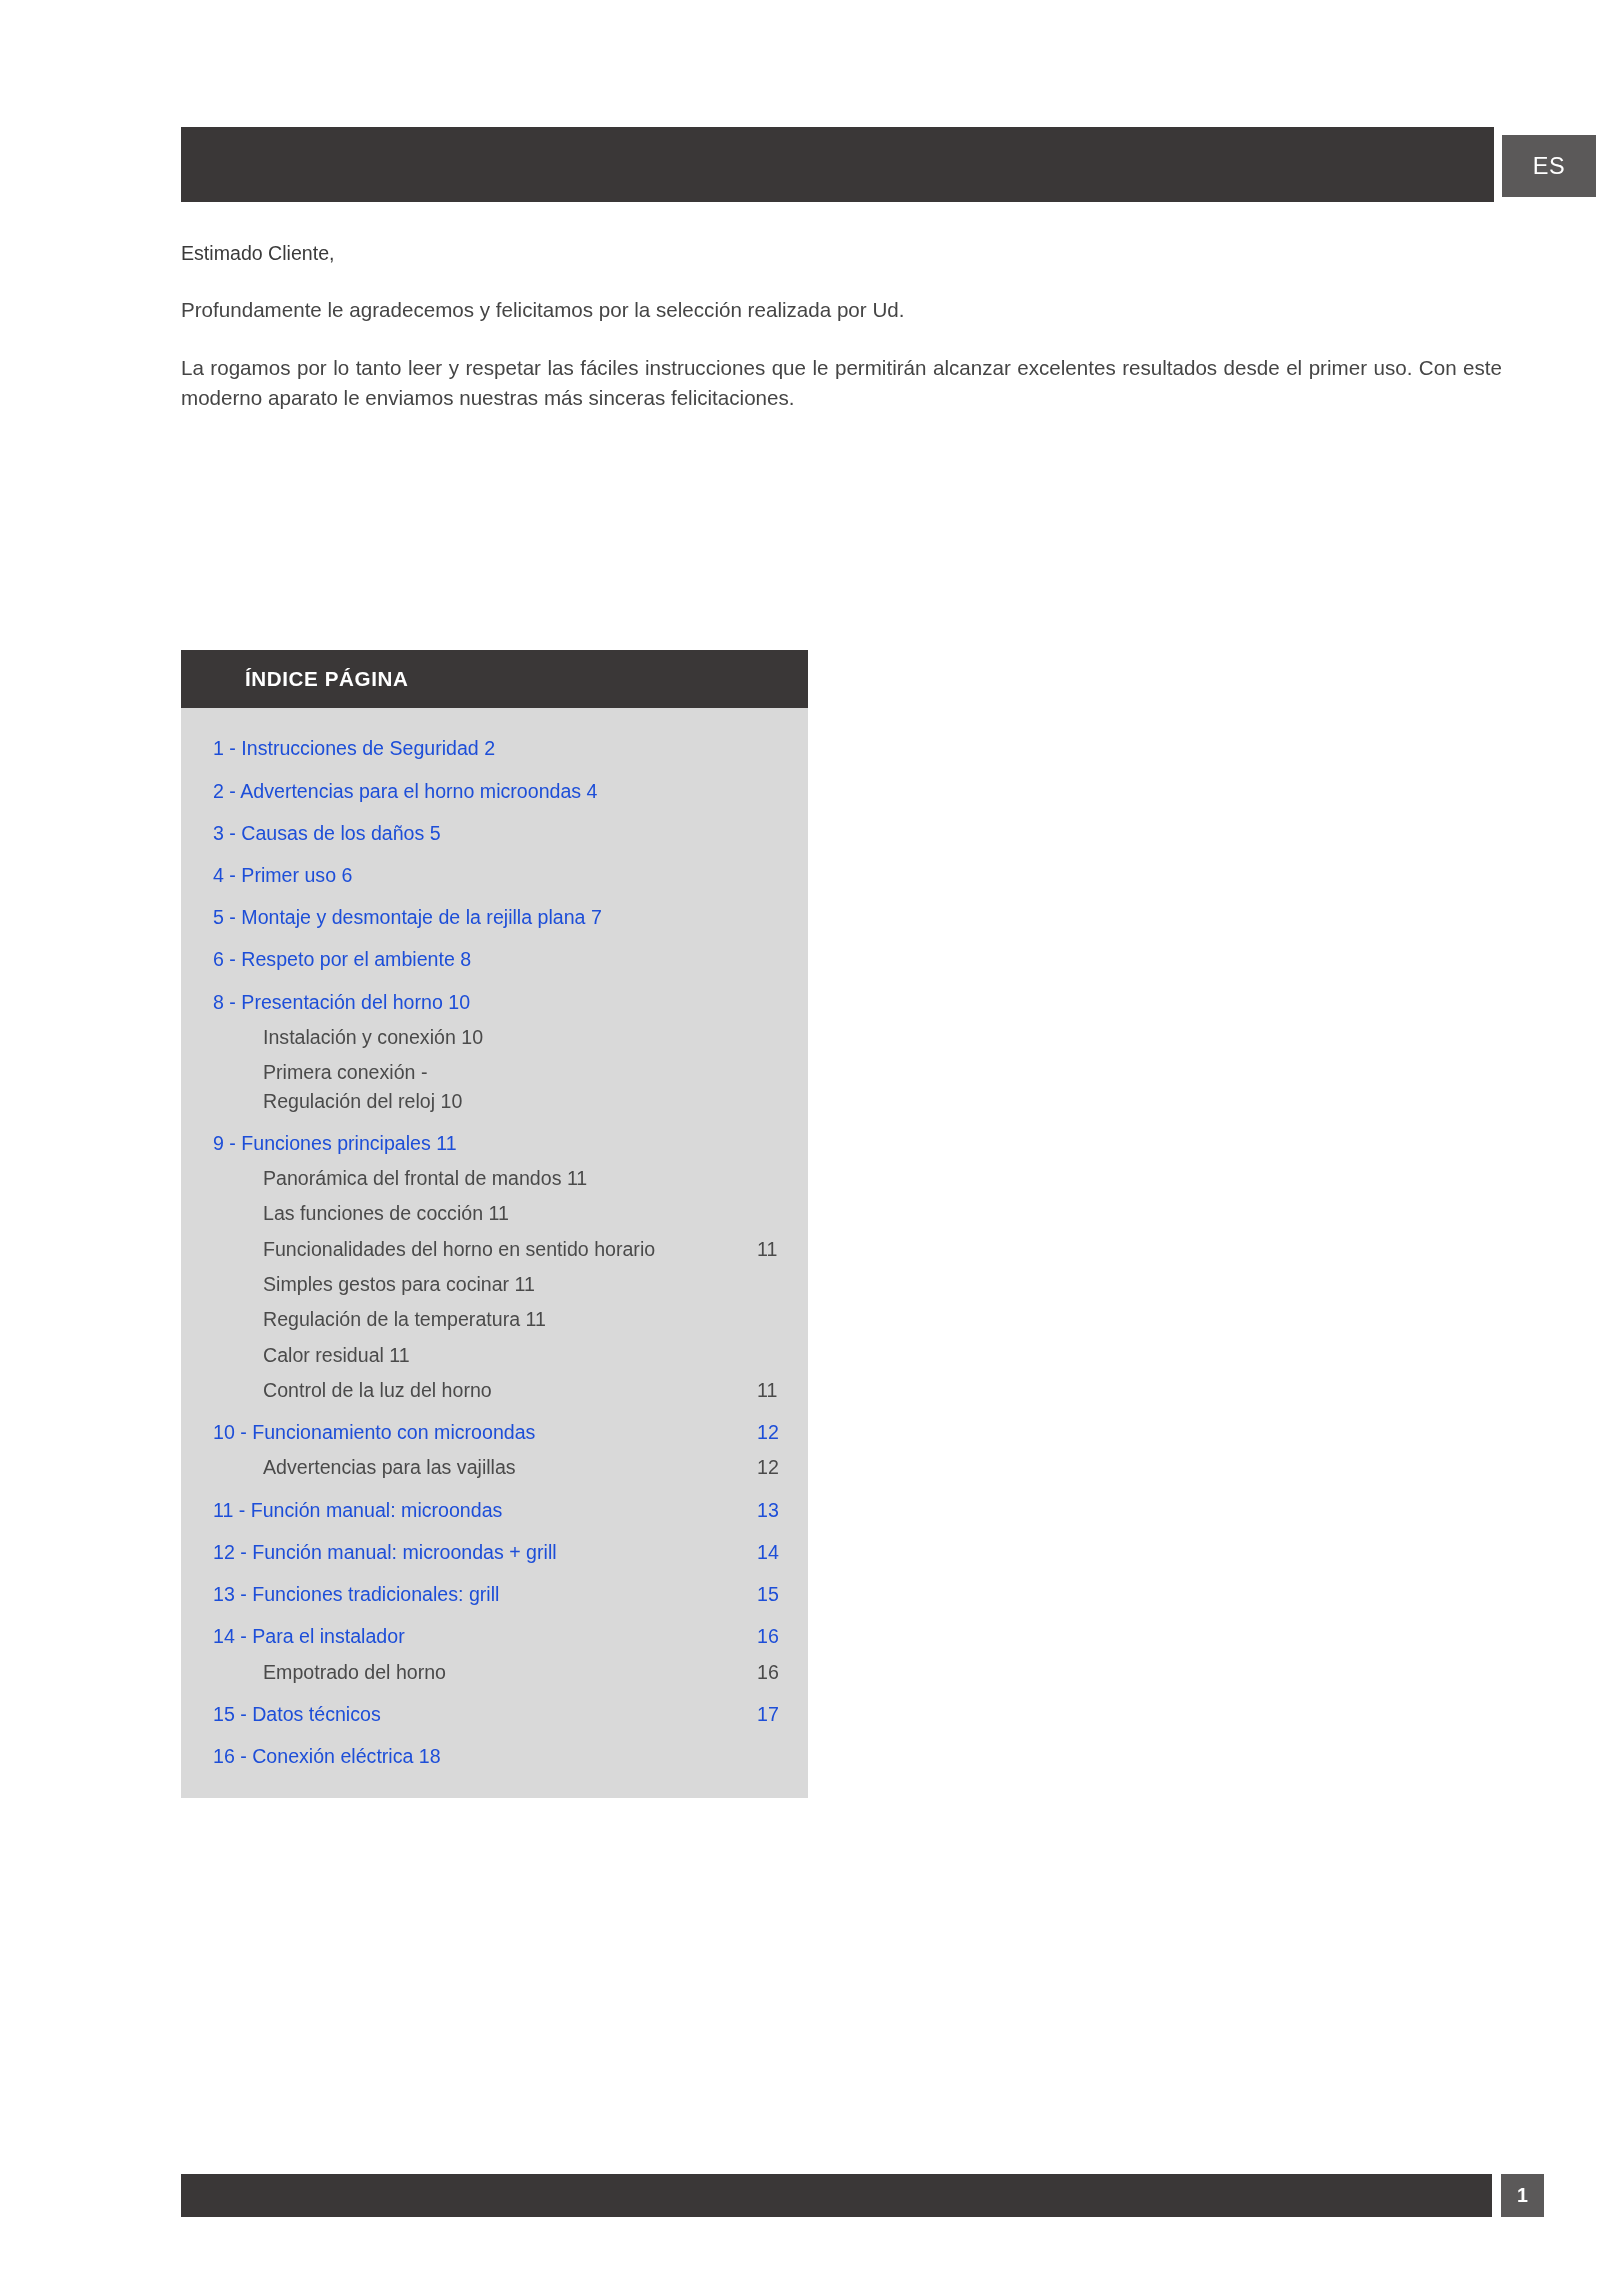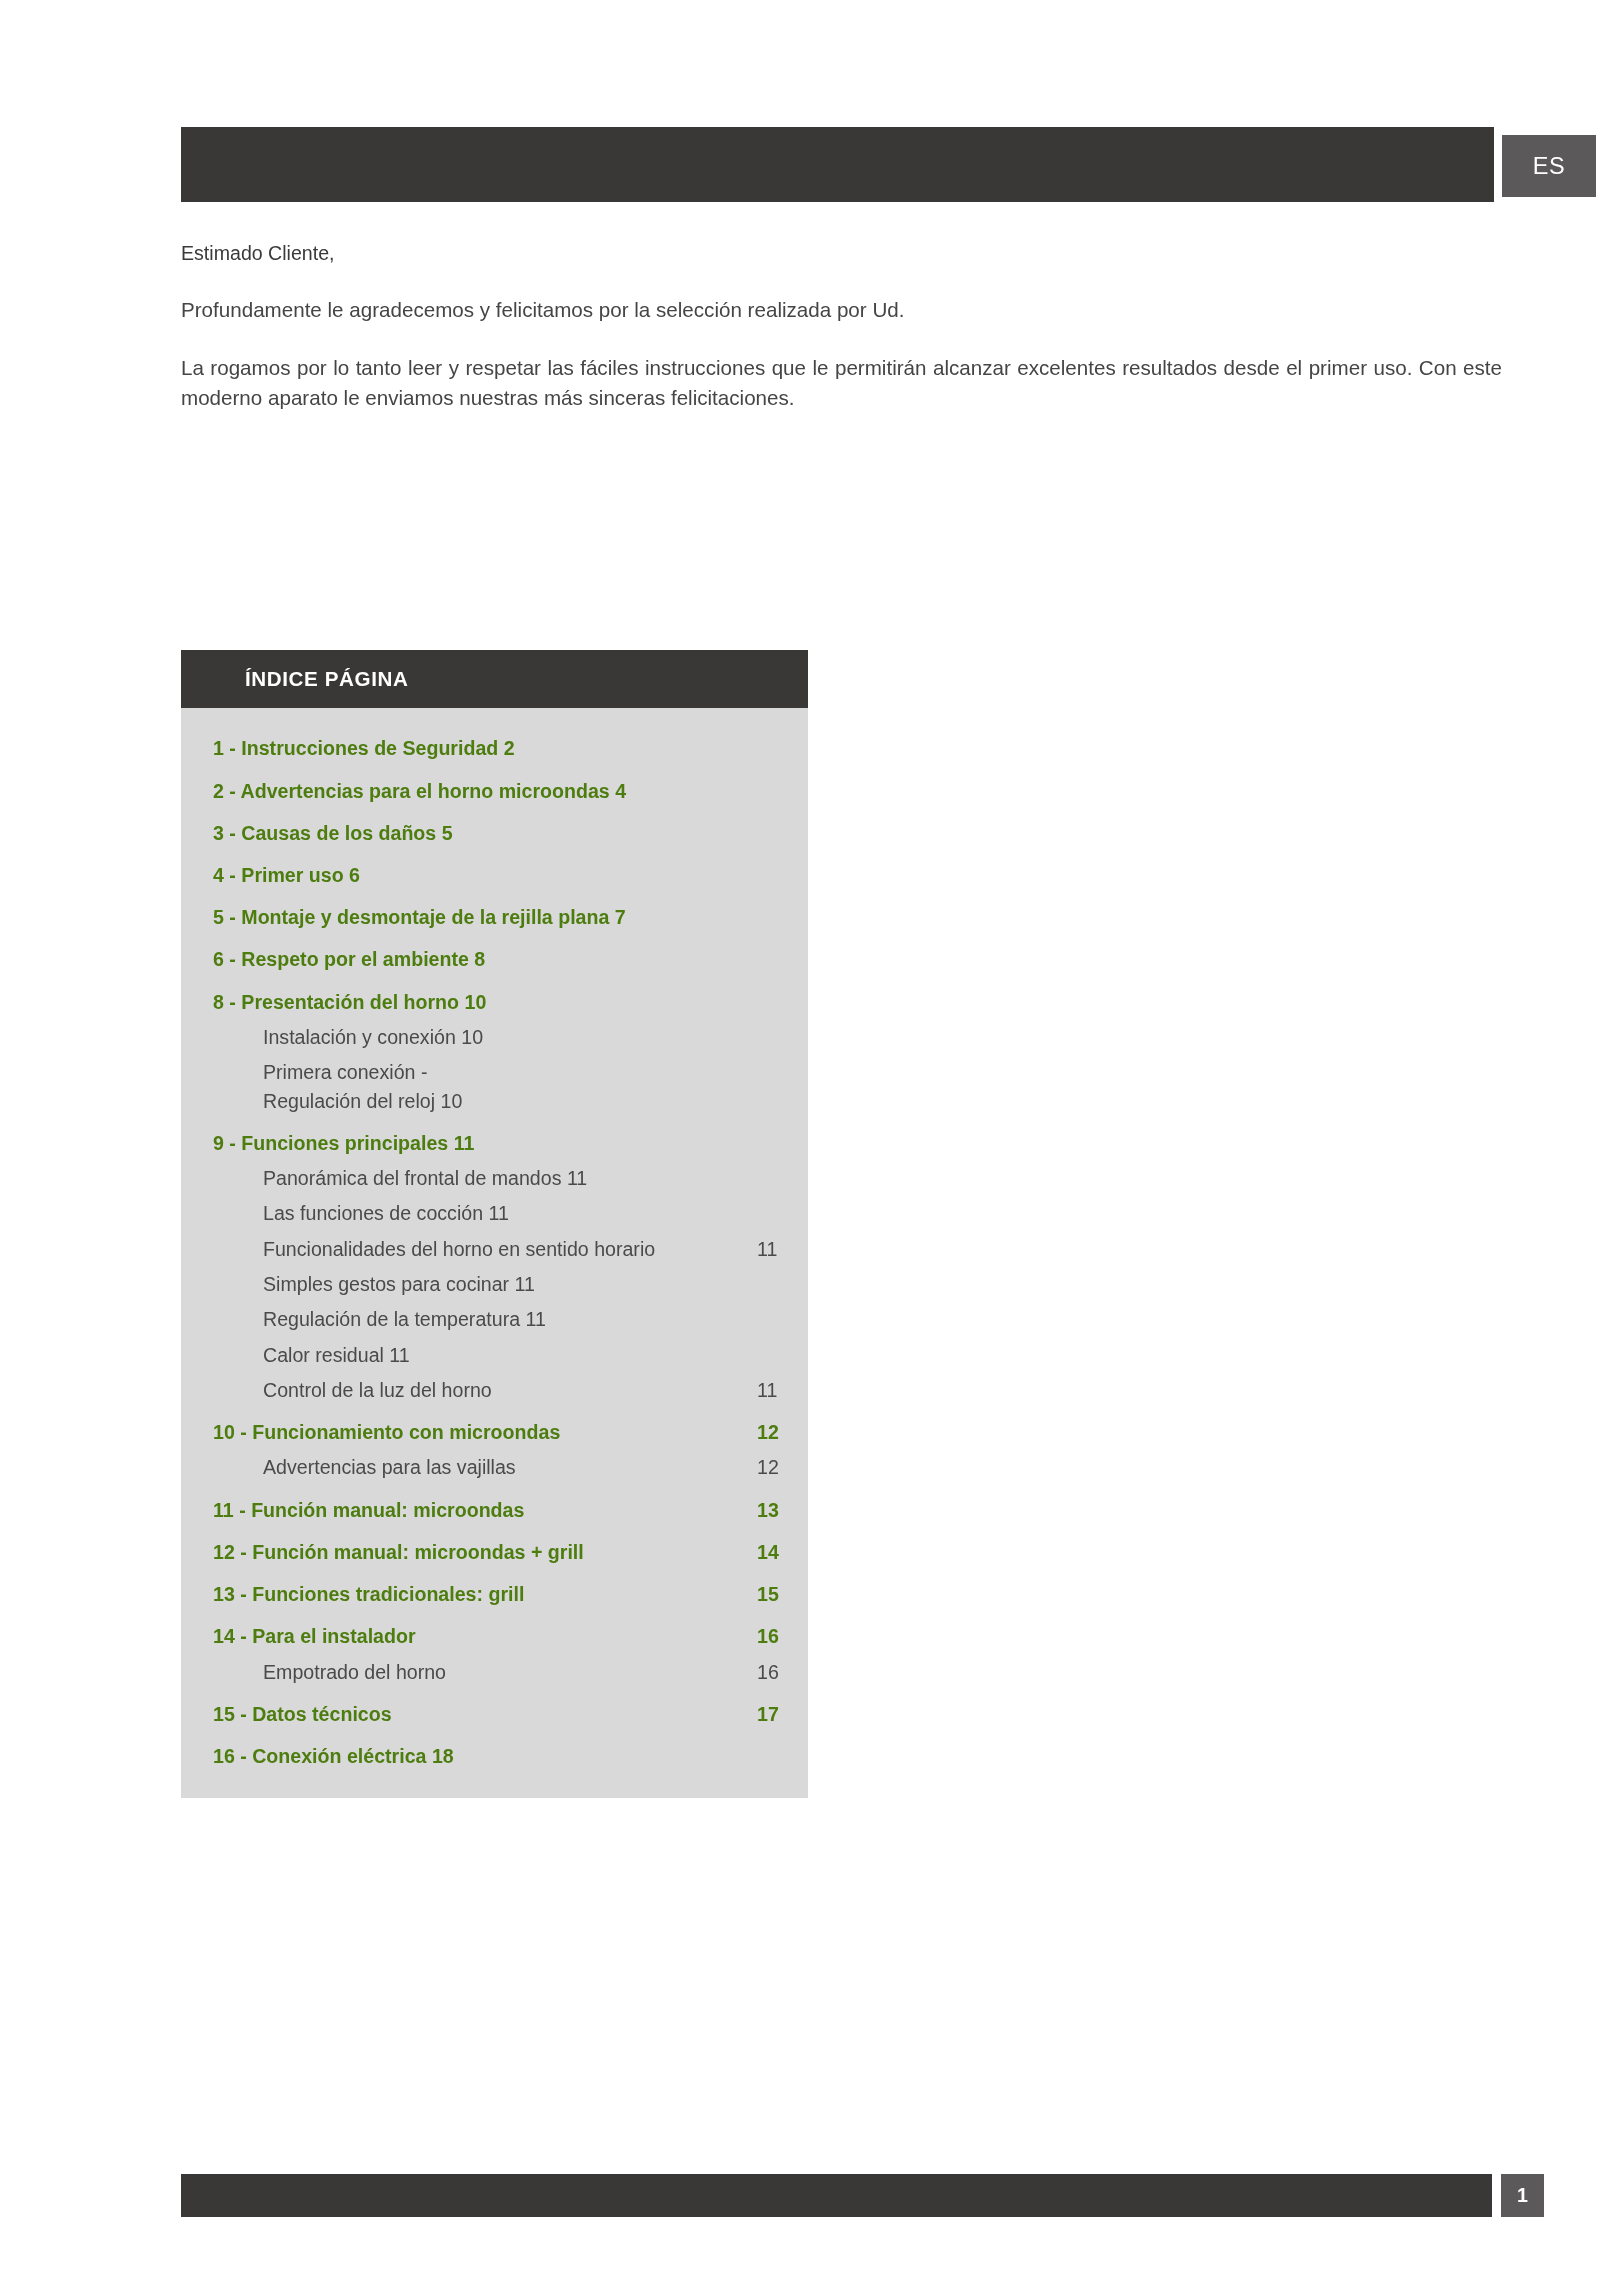--- a/index.html
+++ b/index.html
@@ -70,22 +70,22 @@
   }
   .index-row {
     display: flex;
     align-items: center;
     font-size: 19.6px;
     line-height: 26.5px;
   }
   .index-row.main {
     padding-left: 32px;
     margin-top: 15.7px;
-    font-weight: bold;
-    color: #4d7c0f;
+    font-weight: normal;
+    color: #1d4ed8;
   }
   .index-row.sub {
     padding-left: 82px;
     margin-top: 8.8px;
     color: #4a4a4a;
   }
   .index-row.tight { margin-top: 2px; }
   .index-label { text-align: justify; }
   .sub .index-label { max-width: 412px; }
   .index-page {

